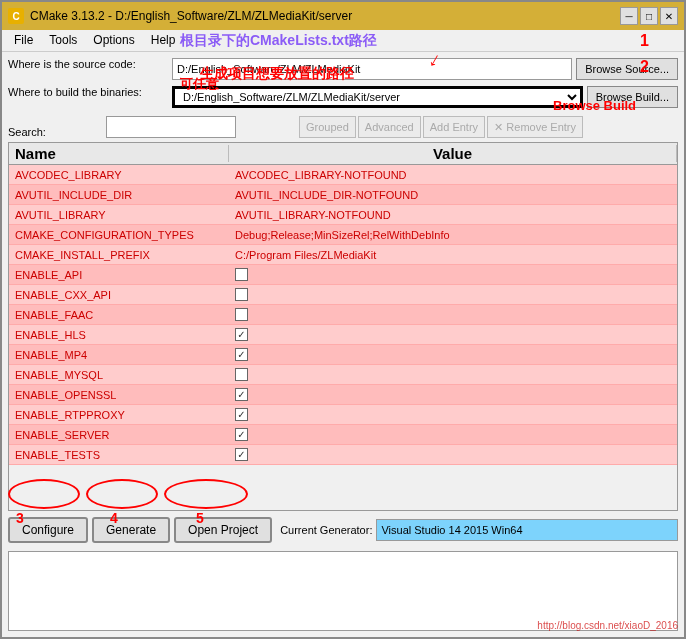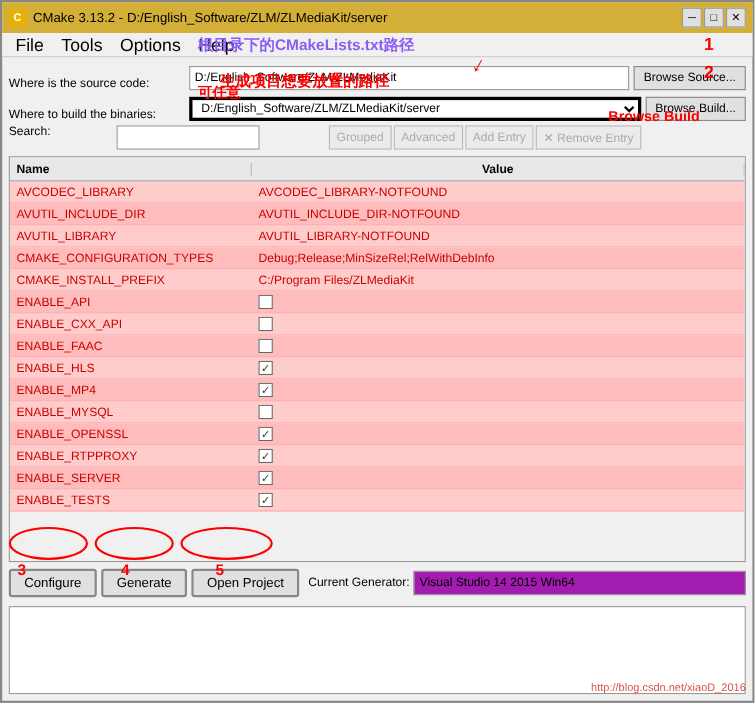--- a/index.html
+++ b/index.html
@@ -65,33 +65,33 @@
     .menu-bar {
       background: #f0f0f0;
       border-bottom: 1px solid #ccc;
       display: flex;
       padding: 2px 4px;
       height: 22px;
       flex-shrink: 0;
     }
     .menu-item {
       padding: 1px 8px;
-      font-size: 16px;
+      font-size: 12px;
       cursor: pointer;
     }
     .main-content {
       flex: 1;
       display: flex;
       flex-direction: column;
       padding: 6px;
       overflow: hidden;
     }
     .field-row {
       display: flex;
-      align-items: flex-end;
+      align-items: flex-start;
       margin-bottom: 4px;
       height: 24px;
     }
     .field-label {
       font-size: 11px;
       color: #000;
       white-space: nowrap;
       margin-right: 4px;
       min-width: 160px;
     }
@@ -116,21 +116,21 @@
     .field-select {
       flex: 1;
       height: 22px;
       border: 3px solid #000000;
       padding: 1px 4px;
       font-size: 11px;
       background: white;
     }
     .search-row {
       display: flex;
-      align-items: flex-start;
+      align-items: flex-end;
       margin-bottom: 4px;
       height: 24px;
       gap: 44px;
     }
     .search-label {
       font-size: 11px;
       color: #000;
       margin-right: 4px;
       min-width: 50px;
     }
@@ -170,21 +170,21 @@
     }
     .table-header {
       display: flex;
       background: #e8e8e8;
       border-bottom: 1px solid #999;
       height: 22px;
       align-items: center;
     }
     .th {
       padding: 0 6px;
-      font-size: 11px;
+      font-size: 15px;
       font-weight: bold;
       border-right: 1px solid #bbb;
     }
     .th-name { width: 220px; flex-shrink: 0; }
     .th-value { flex: 1; text-align: center; }
     .table-scroll {
       flex: 1;
       overflow-y: auto;
       overflow-x: hidden;
     }
@@ -248,21 +248,21 @@
     .generator-label {
       font-size: 11px;
       margin-left: 4px;
     }
     .generator-input {
       flex: 1;
       height: 22px;
       border: 1px solid #999;
       padding: 1px 4px;
       font-size: 11px;
-      background: #a21caf;
+      background: #7dd3fc;
     }
     .bottom-area {
       height: 80px;
       border: 1px solid #999;
       background: white;
       margin-top: 4px;
       flex-shrink: 0;
     }
     .outer-wrapper {
       position: relative;

